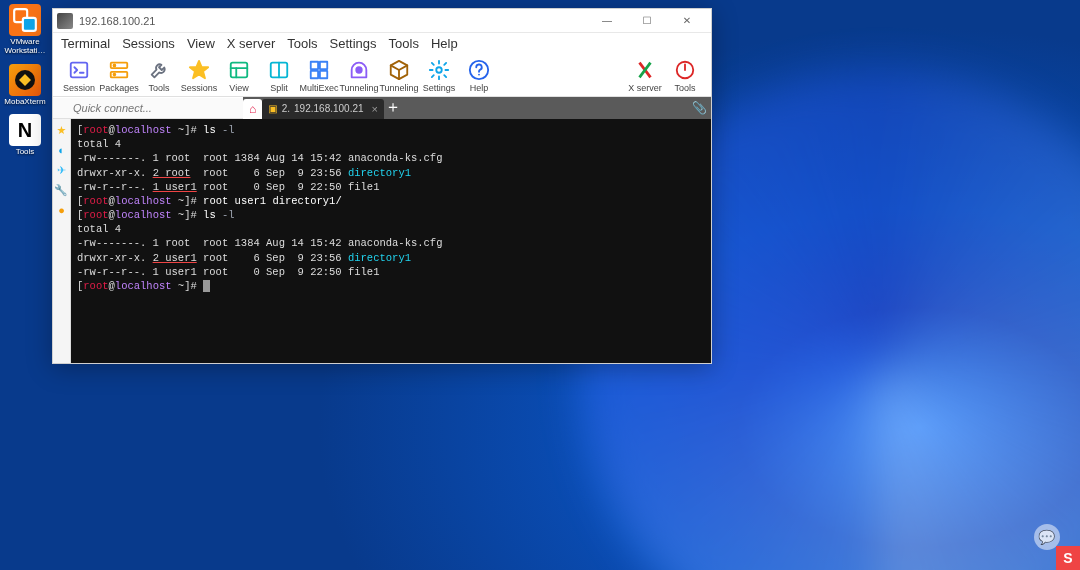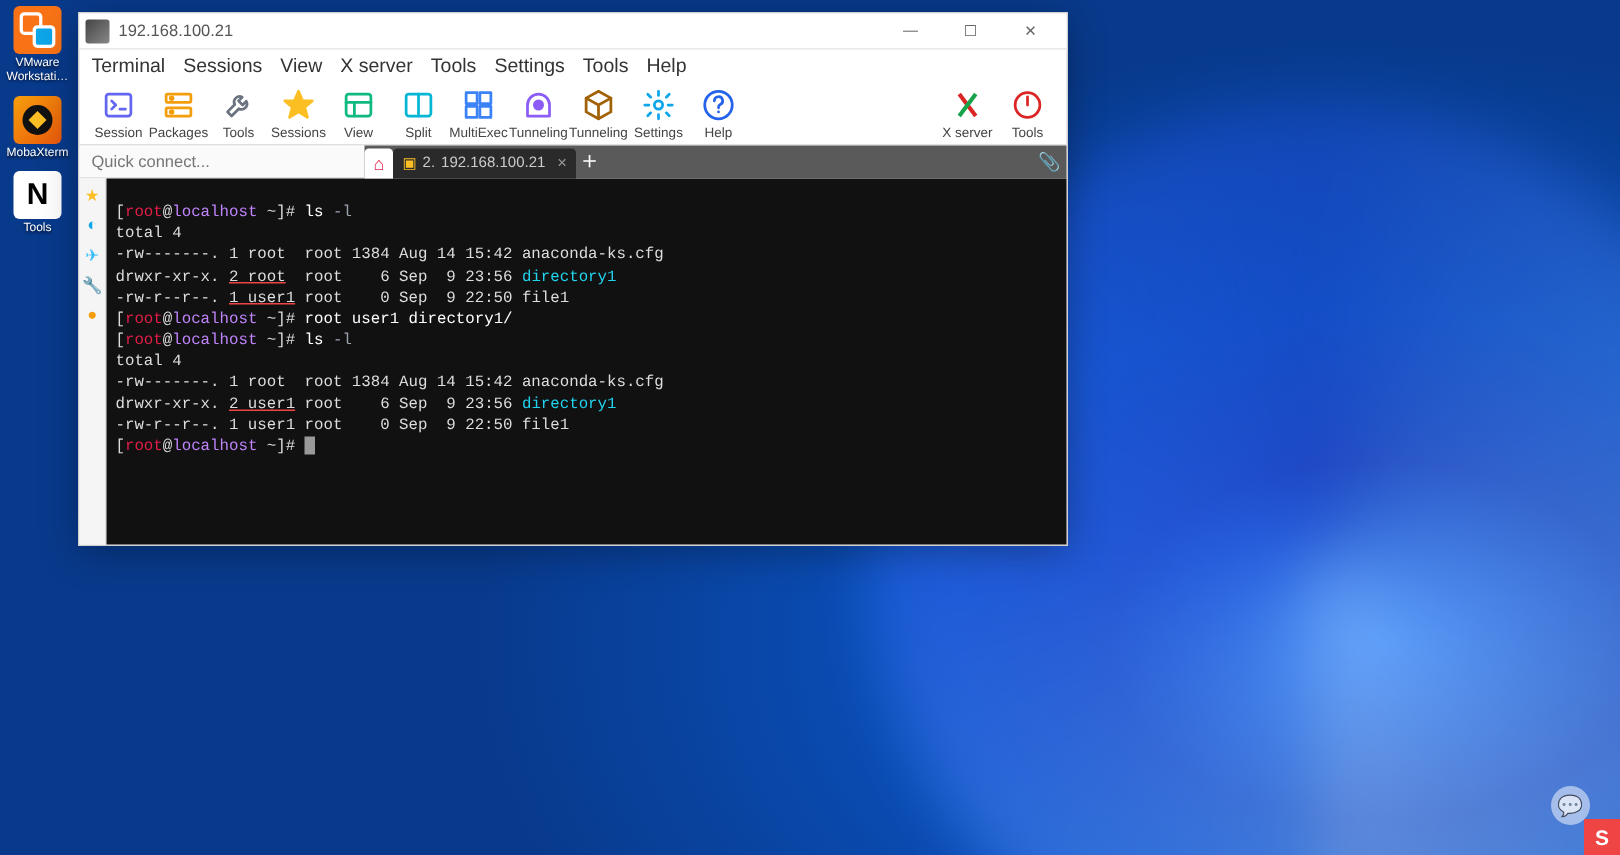--- a/index.html
+++ b/index.html
@@ -29,34 +29,34 @@
 .menubar { height:20px; display:flex; gap:12px; padding:0 8px; align-items:center; font-size:13px; color:#333; }
 .menubar span { cursor:pointer; }
 
 .toolbar { height:44px; display:flex; align-items:center; padding:2px 6px 0; border-bottom:1px solid #e0e0e0; }
 .tbtn { display:flex; flex-direction:column; align-items:center; justify-content:flex-start; width:40px; cursor:pointer; padding:2px 0; }
 .tbtn-icon { width:24px; height:24px; display:flex; align-items:center; justify-content:center; }
 .tbtn-label { font-size:9px; color:#444; margin-top:1px; }
 .toolbar-spacer { flex:1; }
 
 .quickconnect { height:22px; display:flex; align-items:center; border-bottom:1px solid #e0e0e0; }
-.qc-input { flex:0 0 190px; height:20px; border:none; background:#fafafa; font-size:11px; color:#999; padding:0 8px; }
+.qc-input { flex:0 0 190px; height:20px; border:none; background:#fafafa; font-size:11px; color:#999; padding:0 20px; font-style:italic; }
 .tabstrip { flex:1; height:22px; display:flex; align-items:center; background:#5a5a5a; position:relative; }
 .tab { height:20px; display:flex; align-items:center; padding:0 6px; font-size:10px; gap:4px; margin-top:2px; }
 .tab.home { background:#fff; border-radius:3px 3px 0 0; }
 .tab.active { background:#2a2a2a; color:#ccc; border-radius:3px 3px 0 0; }
 .tab-close { font-size:11px; color:#999; cursor:pointer; margin-left:4px; }
 .tab-add { color:#fff; width:18px; text-align:center; cursor:pointer; }
 .paperclip { position:absolute; right:4px; color:#bbb; font-size:12px; }
 
 .body-area { flex:1; display:flex; min-height:0; }
 .sidebar { width:18px; background:#f5f5f5; border-right:1px solid #ddd; display:flex; flex-direction:column; align-items:center; padding-top:4px; gap:6px; }
 .sidebar-icon { width:14px; height:14px; font-size:11px; cursor:pointer; display:flex; align-items:center; justify-content:center; }
 
-.terminal { flex:1; background:#111; color:#ddd; font-family:Consolas,"Courier New",monospace; font-size:10.5px; line-height:1.35; padding:16px 6px; overflow:auto; white-space:pre; }
+.terminal { flex:1; background:#111; color:#ddd; font-family:Consolas,"Courier New",monospace; font-size:10.5px; line-height:1.35; padding:4px 6px; overflow:auto; white-space:pre; }
 .prompt-open { color:#ddd; }
 .prompt-user { color:#e11d48; }
 .prompt-at { color:#ddd; }
 .prompt-host { color:#c084fc; }
 .prompt-path { color:#ddd; }
 .cmd { color:#fff; }
 .flag { color:#9ca3af; }
 .dir-color { color:#22d3ee; }
 .underline-red { text-decoration:underline; text-decoration-color:#ef4444; }
 .cursor-block { display:inline-block; width:7px; height:12px; background:#999; vertical-align:middle; }

